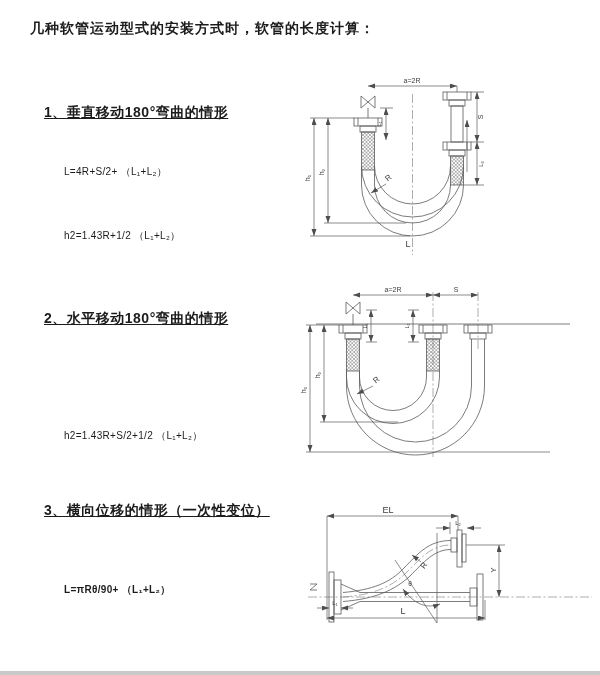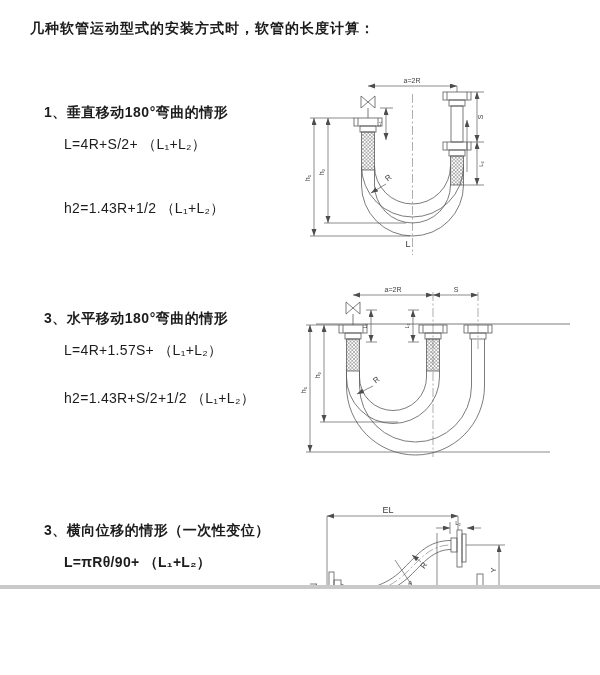--- a/index.html
+++ b/index.html
@@ -1,21 +1,21 @@
 <!DOCTYPE html>
 <html><head>
 <meta charset="utf-8">
 <style>
   html,body{margin:0;padding:0;background:#ffffff;}
-  #page{position:relative;width:600px;height:589px;background:#ffffff;overflow:hidden;
+  #page{position:relative;width:600px;height:675px;background:#ffffff;overflow:hidden;
         font-family:"Liberation Sans","DejaVu Sans",sans-serif;color:#1c1c1c;}
   .txt{position:absolute;white-space:nowrap;font-size:14px;color:#1c1c1c;}
   .title{font-weight:bold;letter-spacing:1px;}
-  .heading{font-weight:bold;letter-spacing:0.5px;}
-  .formula{font-size:14px;letter-spacing:0.3px;}
+  .heading{font-weight:bold;letter-spacing:0.5px;text-decoration:underline;}
+  .formula{font-size:10px;letter-spacing:0.3px;margin-top:29px;}
   svg{position:absolute;overflow:visible;}
   svg text{font-family:"Liberation Sans","DejaVu Sans",sans-serif;fill:#3c3c3c;}
   .art{stroke:#5a5a5a;stroke-width:0.8;fill:none;}
   .dim{stroke:#5a5a5a;stroke-width:0.7;fill:none;}
   .cl{stroke:#777;stroke-width:0.6;fill:none;stroke-dasharray:9 2.5 2 2.5;}
   .braid{stroke:#5a5a5a;stroke-width:0.8;}
   .bottom-rule{position:absolute;left:0;bottom:0;width:600px;height:4px;background:#c9c9c9;}
 </style>
 </head>
 <body>
@@ -118,23 +118,22 @@
       <line x1="167" y1="100" x2="167" y2="48" marker-end="url(#ae)"></line>
     </g>
 
     <g class="dim">
       <line x1="86" y1="112" x2="71" y2="121" marker-end="url(#ae)"></line>
     </g>
     <text font-size="8" text-anchor="middle" x="90" y="108" transform="rotate(-40 90 108)">R</text>
     <text font-size="9" text-anchor="middle" x="108" y="175">L</text>
   </svg>
 
-  <div class="txt heading" style="left:44px;top:310px;">3、水平移动180°弯曲的情形</div>
-  <div class="txt formula" style="left:64px;top:342px;">L=4R+1.57S+ （L₁+L₂）</div>
-  <div class="txt formula" style="left:64px;top:390px;text-align:center;">h2=1.43R+S/2+1/2 （L₁+L₂）</div>
+  <div class="txt heading" style="left:44px;top:310px;">2、水平移动180°弯曲的情形</div>
+  <div class="txt formula" style="left:64px;top:400px;text-align:center;">h2=1.43R+S/2+1/2 （L₁+L₂）</div>
 
   <svg style="left:298px;top:282px;" width="292" height="180" viewBox="0 0 292 180">
     <g>
       <line class="art" x1="18" y1="42" x2="272" y2="42" stroke-width="0.5"></line>
       <line class="cl" x1="135" y1="10" x2="135" y2="175"></line>
       <line class="cl" x1="180" y1="10" x2="180" y2="68"></line>
     </g>
 
     <g class="dim">
       <line x1="55" y1="13" x2="135" y2="13" marker-start="url(#ae)" marker-end="url(#ae)"></line>
@@ -200,21 +199,21 @@
         <line x1="110" y1="60" x2="121" y2="60"></line>
     </g>
     <text font-size="5.5" text-anchor="middle" x="111" y="44" transform="rotate(-90 111 44)">L₂</text>
 
     <g class="dim">
       <line x1="75" y1="104" x2="59" y2="112" marker-end="url(#ae)"></line>
     </g>
     <text font-size="8" text-anchor="middle" x="80" y="100" transform="rotate(-40 80 100)">R</text>
   </svg>
 
-  <div class="txt heading" style="left:44px;top:522px;">3、横向位移的情形（一次性变位）</div>
+  <div class="txt heading" style="left:44px;top:502px;">3、横向位移的情形（一次性变位）</div>
   <div class="txt formula" style="left:64px;top:554px;font-weight:bold;">L=πRθ/90+ （L₁+L₂）</div>
 
   <svg style="left:300px;top:500px;" width="300" height="150" viewBox="0 0 300 150">
     <g>
       <line class="cl" x1="8" y1="97" x2="292" y2="97"></line>
       <path class="art" d="M10,84 L17,84 L10,90 L17,90" stroke-width="0.6"></path>
     </g>
 
     <g class="art">
       <rect x="29" y="72" width="5" height="50"></rect>

